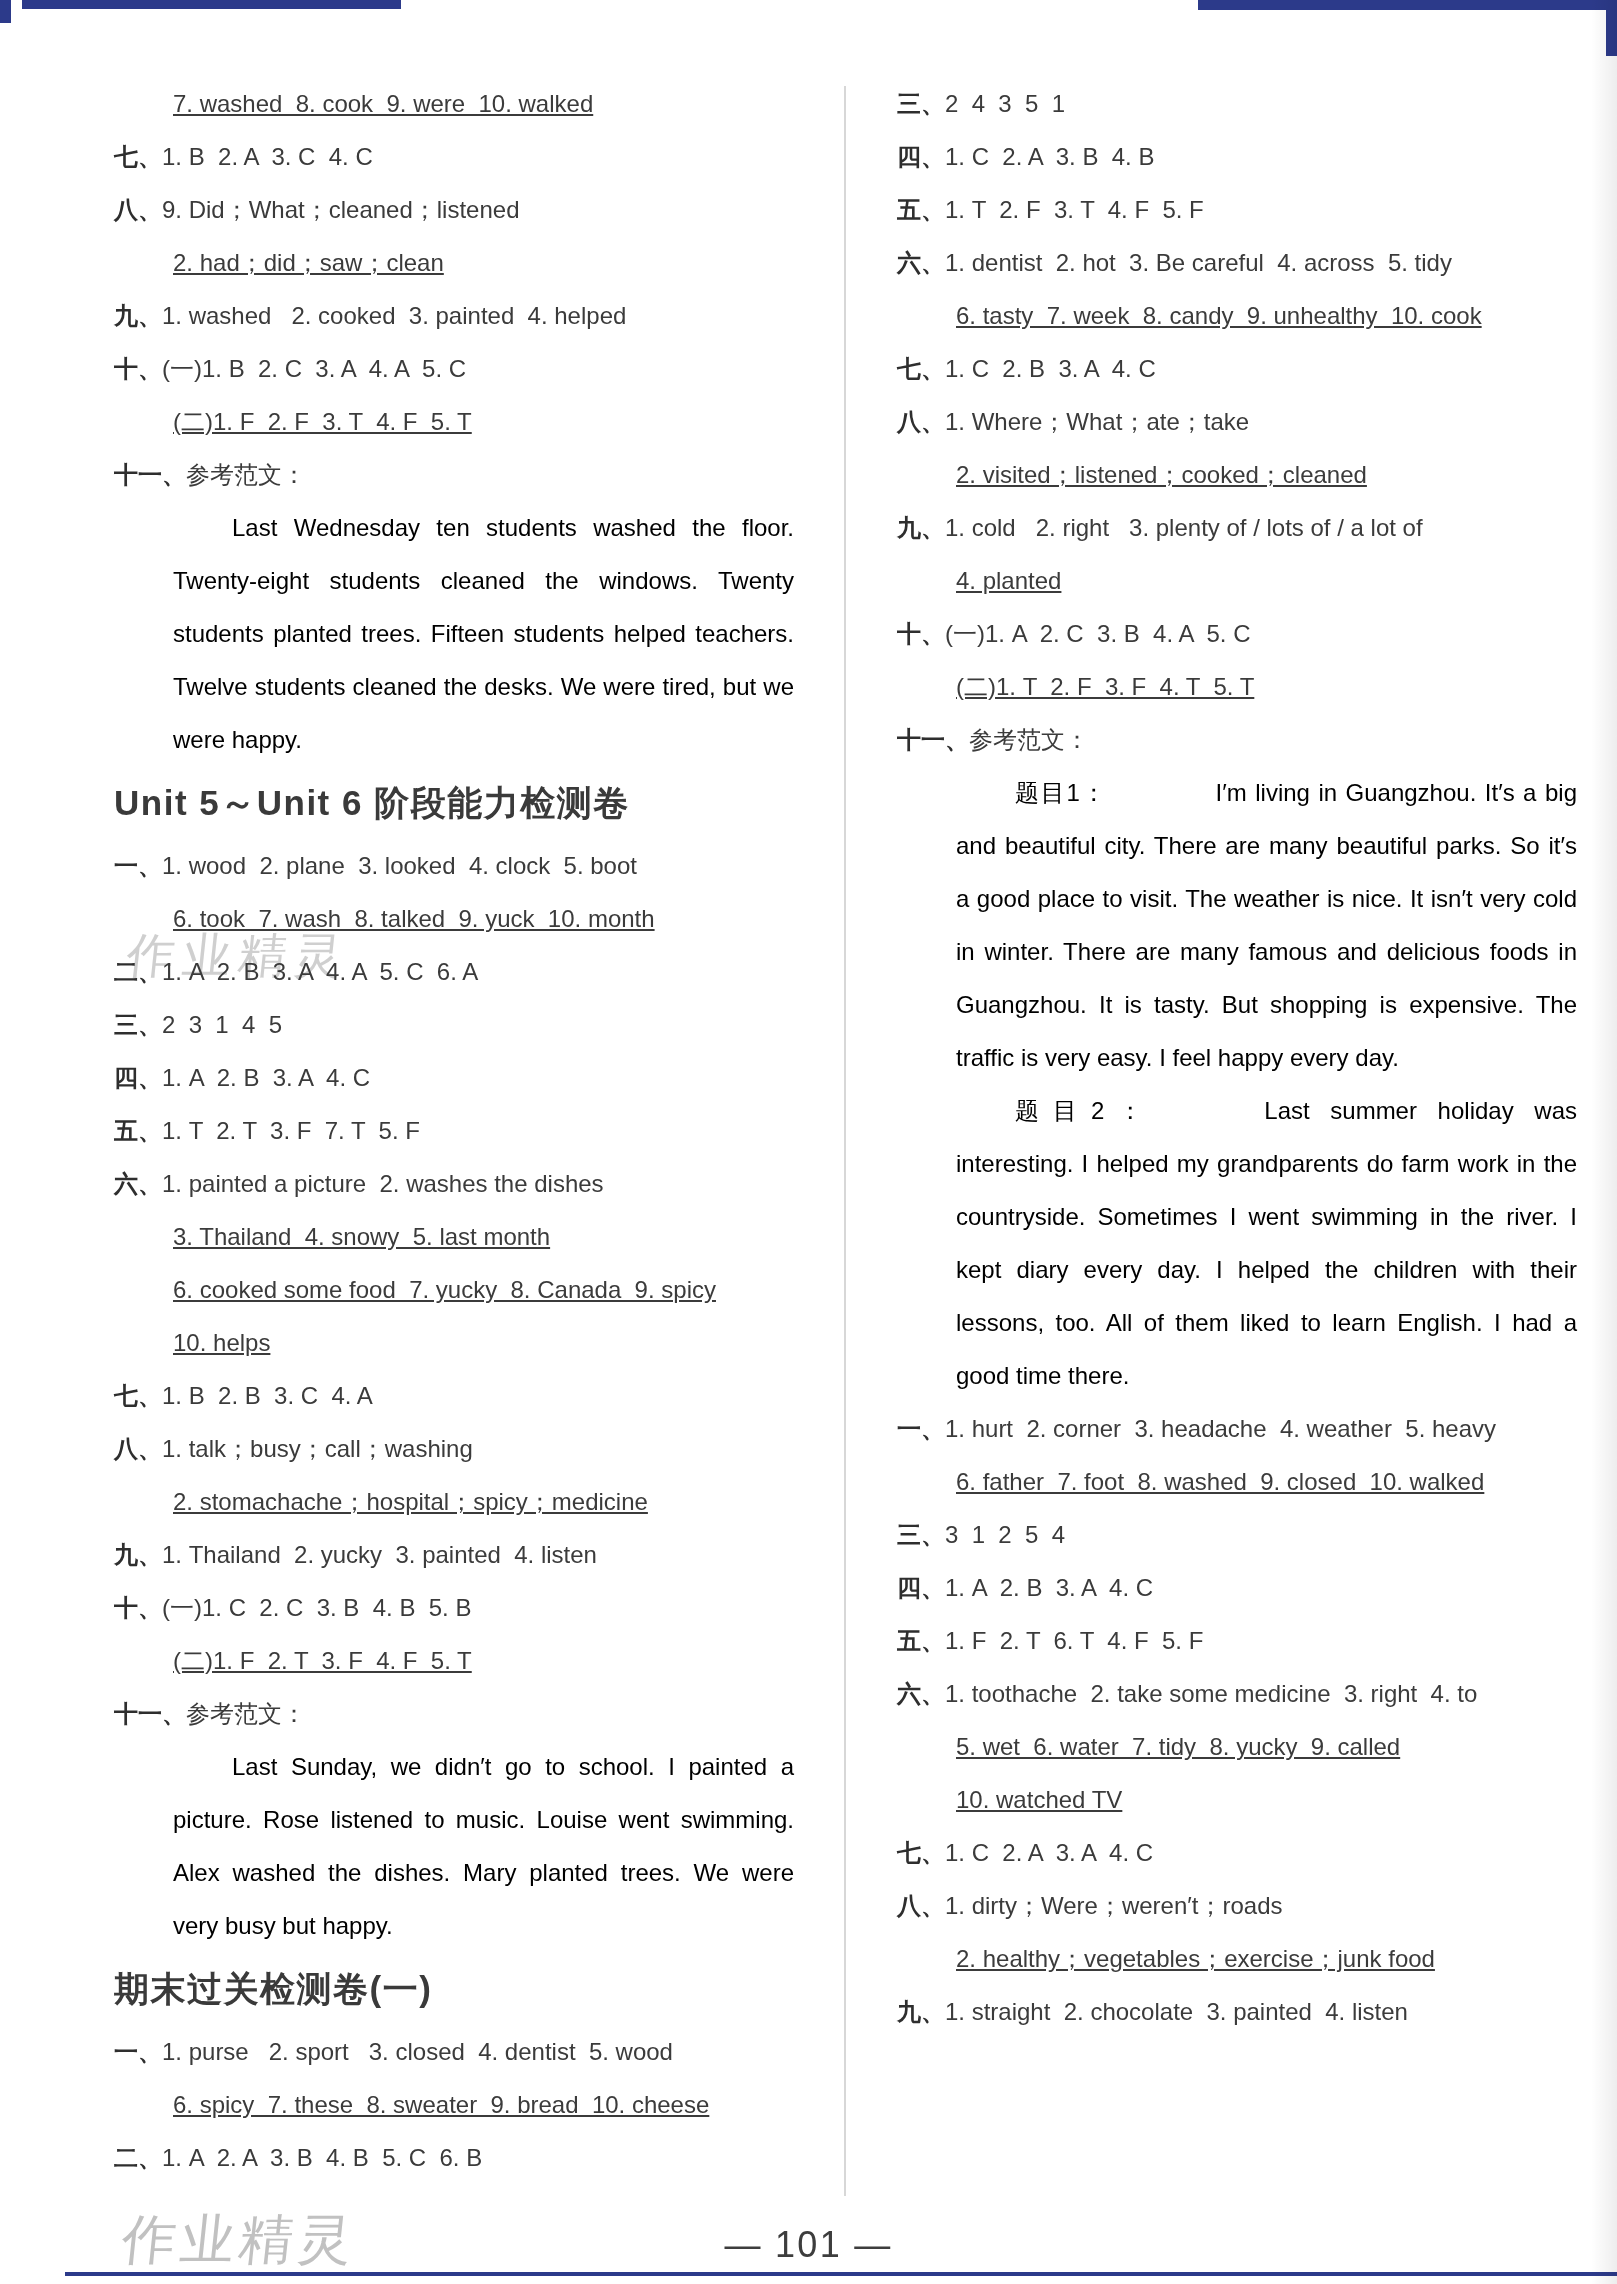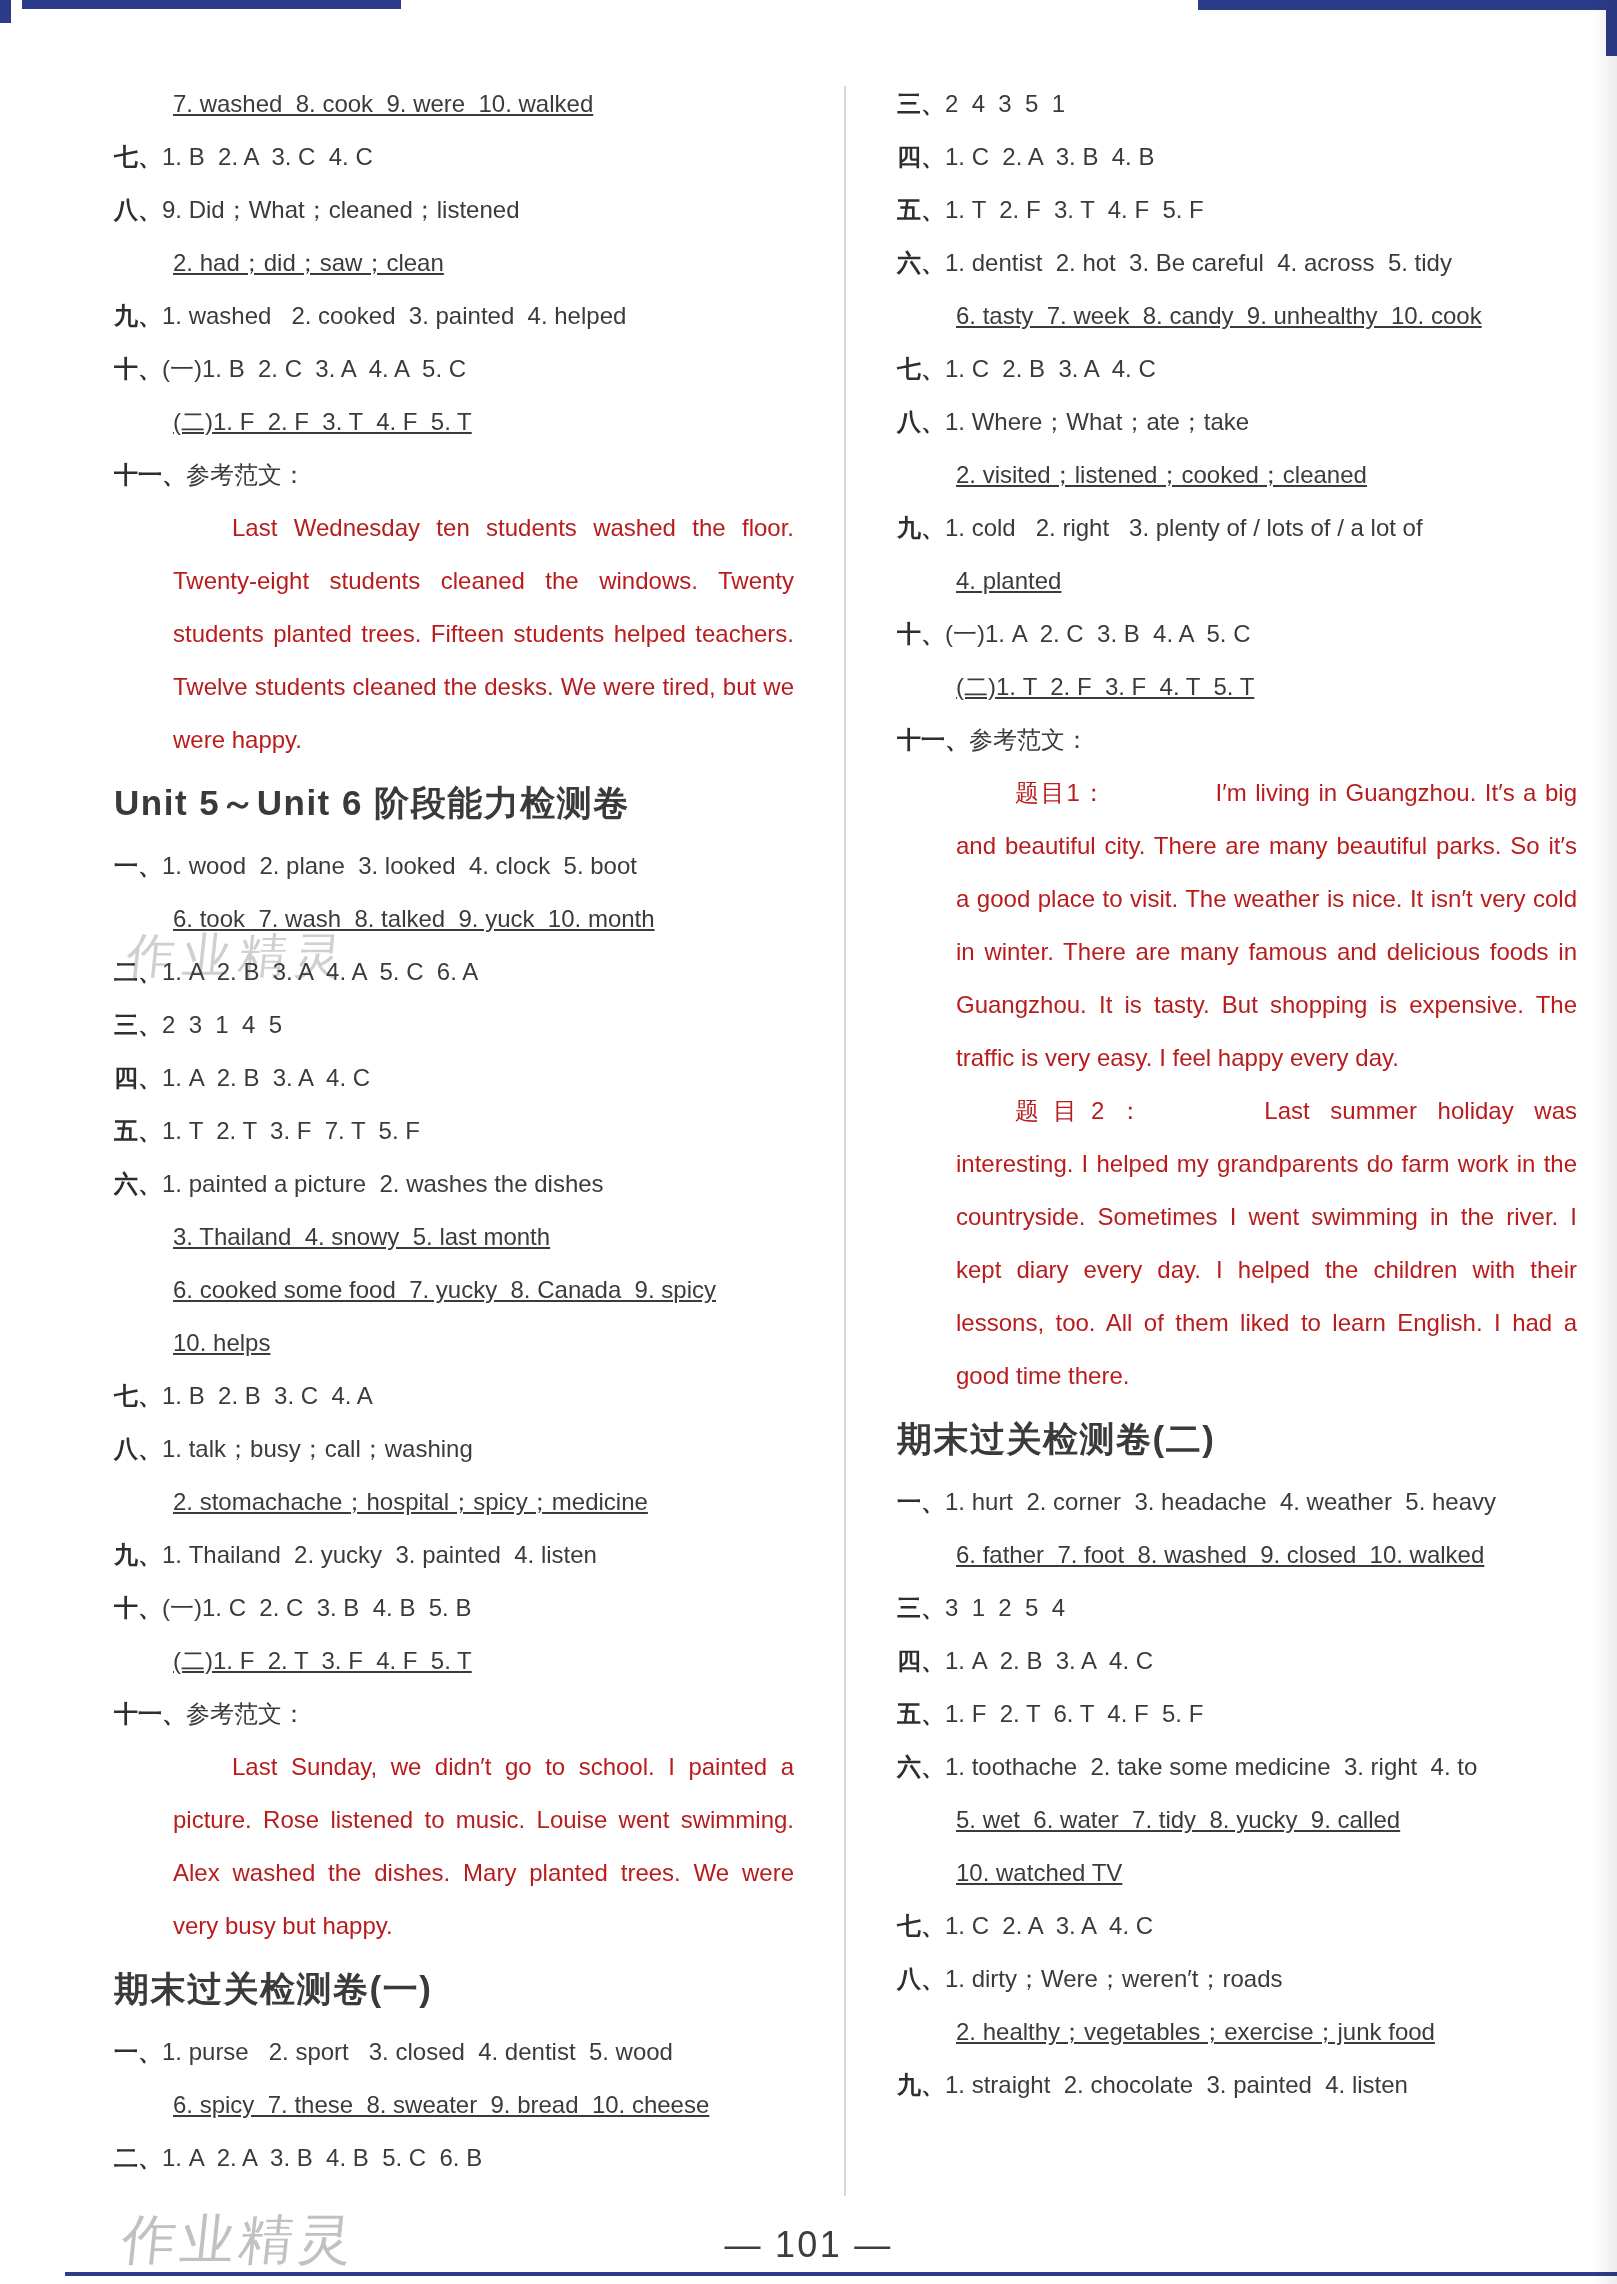--- a/index.html
+++ b/index.html
@@ -36,21 +36,21 @@
     line-height:73px;
     height:73px;
     letter-spacing:1.5px;
   }
   .para {
     font-size:24px;
     line-height:53px;
     text-align:justify;
     margin-left:59px;
     text-indent:59px;
-    color:#b91c1c;
+    color:#000000;
   }
   .para .para-label { margin-right:108px; }
   .column-divider {
     position:absolute;
     left:844px; top:86px;
     width:1.5px; height:2110px;
     background:#d7d7d7;
   }
   .watermark {
     position:absolute;
@@ -136,21 +136,20 @@
       <div class="line answer"><span class="num-label">七、</span><span class="line-text">1. C  2. B  3. A  4. C</span></div>
       <div class="line answer"><span class="num-label">八、</span><span class="line-text">1. Where；What；ate；take</span></div>
       <div class="line cont"><span class="line-text">2. visited；listened；cooked；cleaned</span></div>
       <div class="line answer"><span class="num-label">九、</span><span class="line-text">1. cold   2. right   3. plenty of / lots of / a lot of</span></div>
       <div class="line cont"><span class="line-text">4. planted</span></div>
       <div class="line answer"><span class="num-label">十、</span><span class="line-text">(一)1. A  2. C  3. B  4. A  5. C</span></div>
       <div class="line cont"><span class="line-text">(二)1. T  2. F  3. F  4. T  5. T</span></div>
       <div class="line answer"><span class="num-label">十一、</span><span class="line-text">参考范文：</span></div>
       <div class="para"><span class="para-label">题目1：</span><span>I′m living in Guangzhou. It′s a big and beautiful city. There are many beautiful parks. So it′s a good place to visit. The weather is nice. It isn′t very cold in winter. There are many famous and delicious foods in Guangzhou. It is tasty. But shopping is expensive. The traffic is very easy. I feel happy every day.</span></div>
       <div class="para"><span class="para-label">题目2：</span><span>Last summer holiday was interesting. I helped my grandparents do farm work in the countryside. Sometimes I went swimming in the river. I kept diary every day. I helped the children with their lessons, too. All of them liked to learn English. I had a good time there.</span></div>
-      <div class="heading">期末过关检测卷(二)</div>
       <div class="line answer"><span class="num-label">一、</span><span class="line-text">1. hurt  2. corner  3. headache  4. weather  5. heavy</span></div>
       <div class="line cont"><span class="line-text">6. father  7. foot  8. washed  9. closed  10. walked</span></div>
       <div class="line answer"><span class="num-label">三、</span><span class="line-text">3  1  2  5  4</span></div>
       <div class="line answer"><span class="num-label">四、</span><span class="line-text">1. A  2. B  3. A  4. C</span></div>
       <div class="line answer"><span class="num-label">五、</span><span class="line-text">1. F  2. T  6. T  4. F  5. F</span></div>
       <div class="line answer"><span class="num-label">六、</span><span class="line-text">1. toothache  2. take some medicine  3. right  4. to</span></div>
       <div class="line cont"><span class="line-text">5. wet  6. water  7. tidy  8. yucky  9. called</span></div>
       <div class="line cont"><span class="line-text">10. watched TV</span></div>
       <div class="line answer"><span class="num-label">七、</span><span class="line-text">1. C  2. A  3. A  4. C</span></div>
       <div class="line answer"><span class="num-label">八、</span><span class="line-text">1. dirty；Were；weren′t；roads</span></div>

